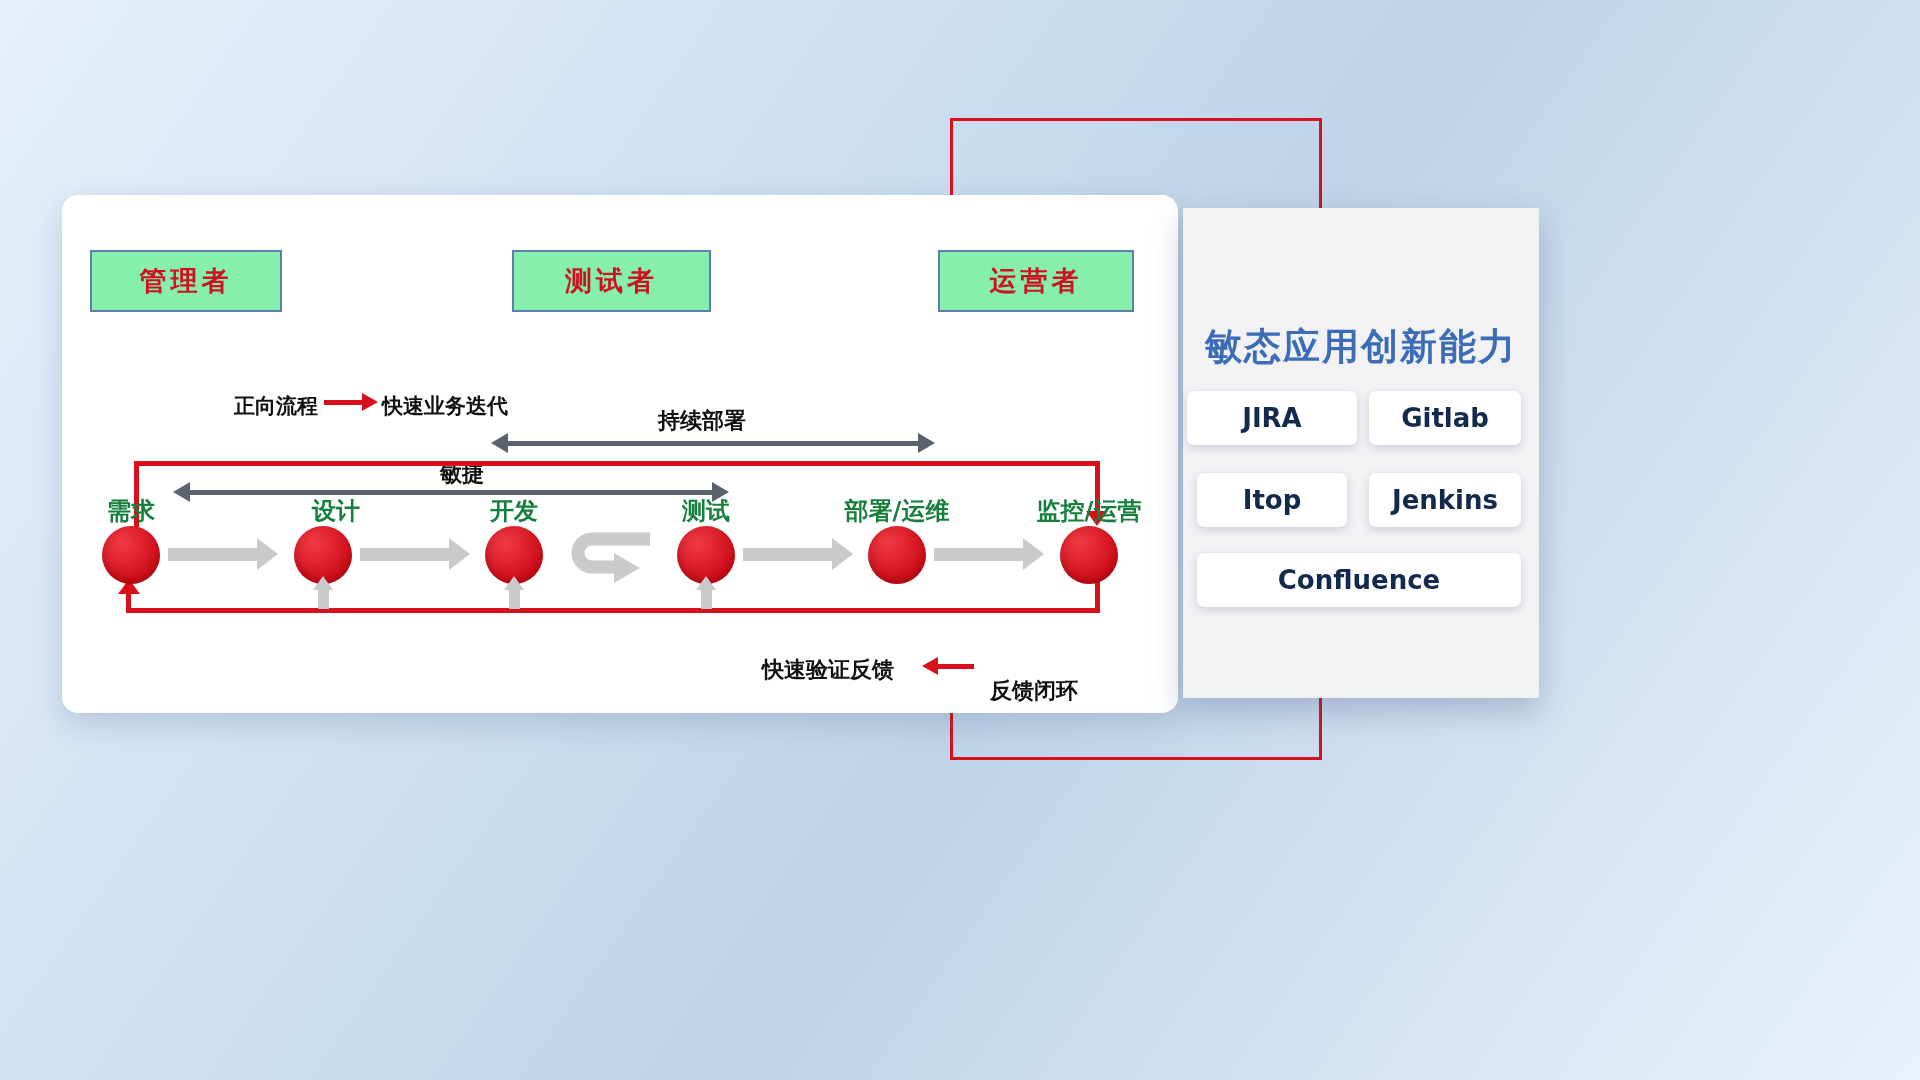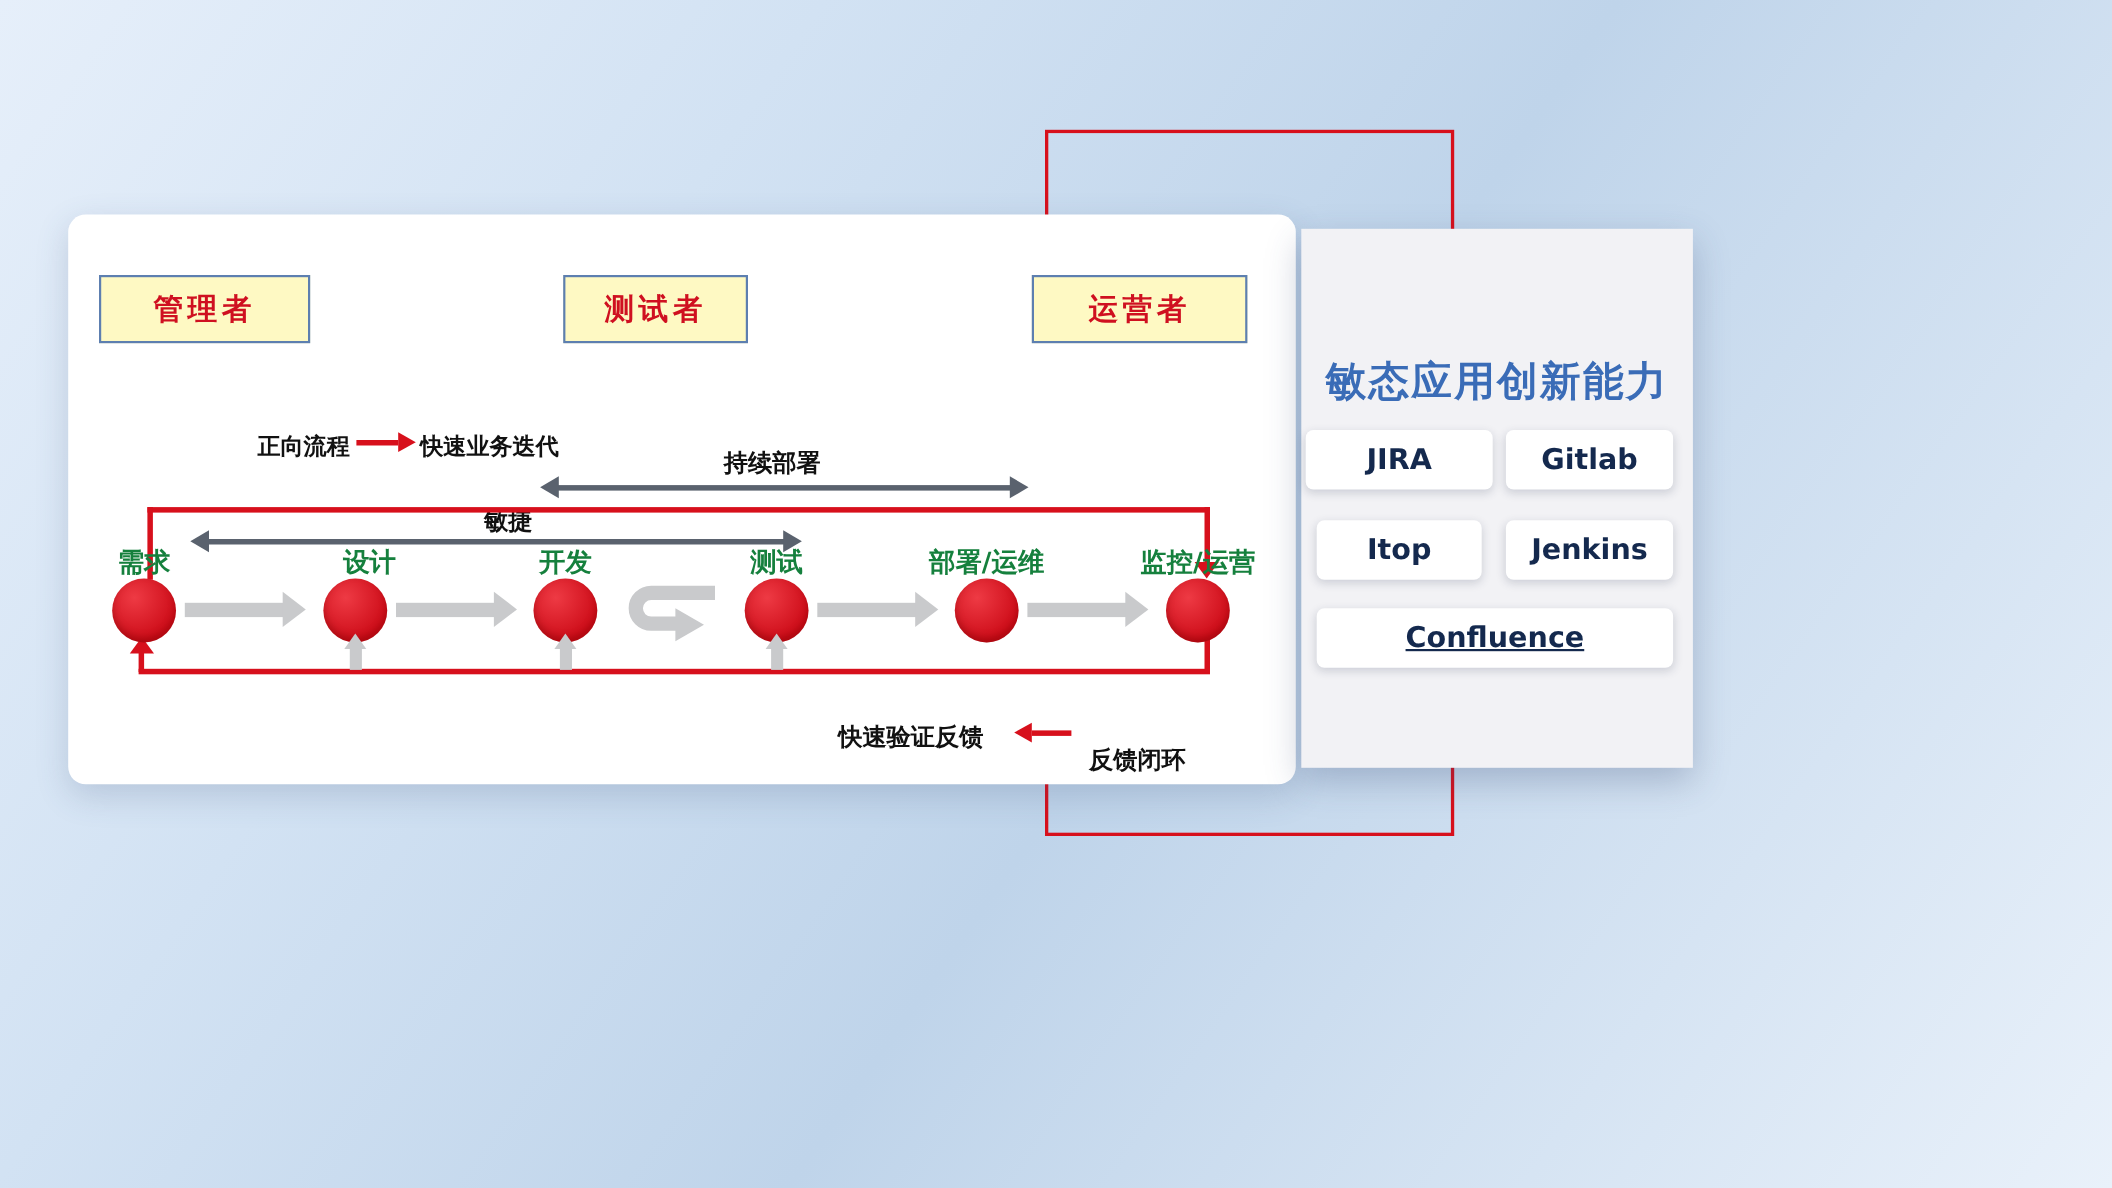--- a/index.html
+++ b/index.html
@@ -21,21 +21,21 @@
   .main-card {
     position:absolute; left:62px; top:195px; width:1116px; height:518px;
     background:#ffffff; border-radius:16px;
     box-shadow:0 10px 30px rgba(60,80,120,.20);
     z-index:2;
   }
 
   
   .role-box {
     position:absolute; top:55px; height:62px;
-    border:2px solid #5d7fb0; background:#fef9c3;
+    border:2px solid #5d7fb0; background:#86efac;
     display:flex; align-items:center; justify-content:center;
     color:#cf1020; font-weight:bold; font-size:27px; letter-spacing:4px;
   }
 
   .subtitle {
     position:absolute; left:46px; top:140px;
     font-size:24px; font-weight:bold; color:#111; white-space:nowrap;
   }
 
   .lbl { position:absolute; font-weight:bold; color:#111; white-space:nowrap; }
@@ -108,21 +108,21 @@
 
 <div class="stage">
 
   <div class="red-frame"></div>
 
   <div class="main-card">
 
     <div class="role-box" style="left:28px;width:192px;">
         <span>管理者</span>
       </div>
-    <div class="role-box" style="left:450px;width:168px;">
+    <div class="role-box" style="left:450px;width:199px;">
         <span>测试者</span>
       </div>
     <div class="role-box" style="left:876px;width:196px;">
         <span>运营者</span>
       </div>
 
 
     <div class="lbl lbl-21" style="left:172px;top:197px;">正向流程</div>
     <div class="arrow-r" style="left:262px;top:205px;width:38px;"></div>
     <div class="lbl lbl-21" style="left:320px;top:197px;">快速业务迭代</div>
@@ -177,16 +177,16 @@
 
   </div>
 
   <div class="side-panel">
     <div class="side-title" style="top:114px;">敏态应用创新能力</div>
 
     <div class="tool-btn" style="left:4px;top:183px;width:170px;">JIRA</div>
     <div class="tool-btn" style="left:186px;top:183px;width:152px;">Gitlab</div>
     <div class="tool-btn" style="left:14px;top:265px;width:150px;">Itop</div>
     <div class="tool-btn" style="left:186px;top:265px;width:152px;">Jenkins</div>
-    <div class="tool-btn" style="left:14px;top:345px;width:324px;text-decoration:underline;">Confluence</div>
+    <div class="tool-btn" style="left:14px;top:345px;width:324px;">Confluence</div>
   </div>
 
 </div>
 
 </body></html>

